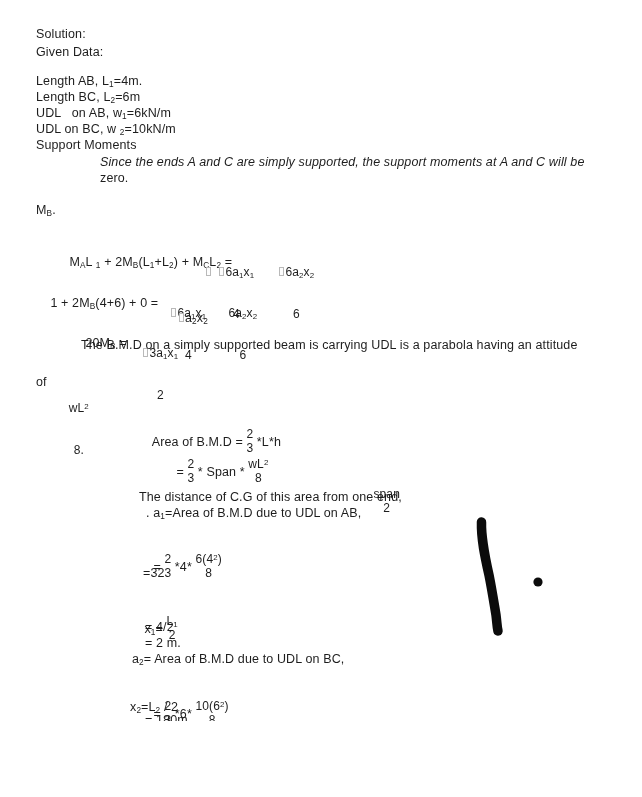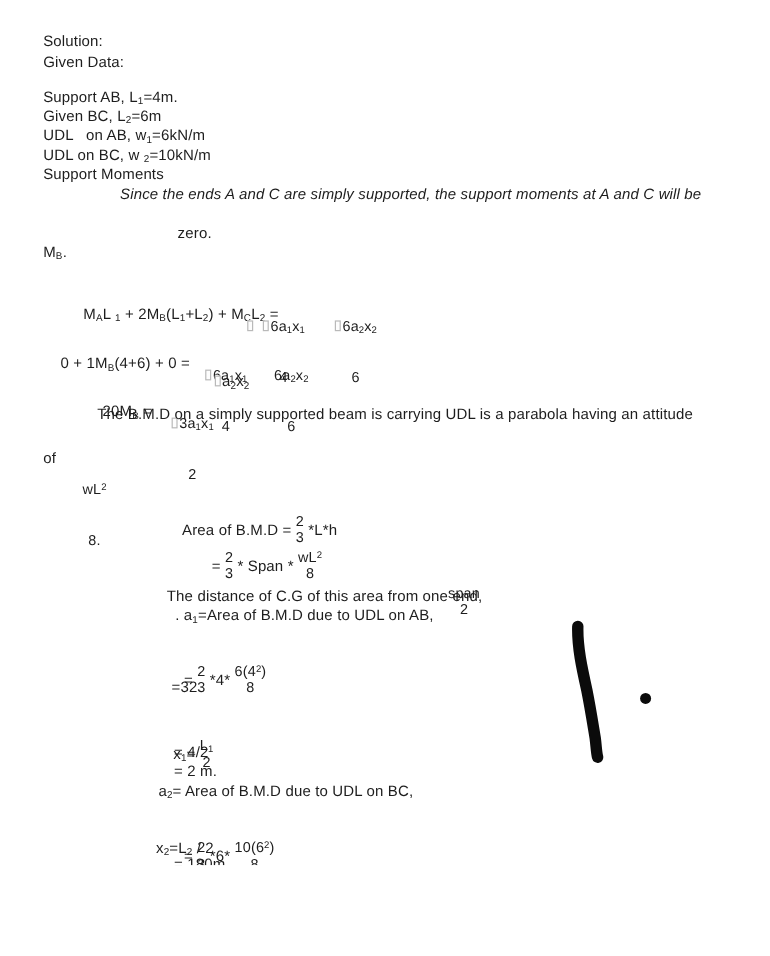--- a/index.html
+++ b/index.html
@@ -68,52 +68,52 @@
   #annotation-layer { position: absolute; inset: 0; }
 </style>
 </head>
 <body>
 
 <div id="page">
 
   <div class="ln" style="left:36px; top:27px;">Solution:</div>
   <div class="ln" style="left:36px; top:45px;">Given Data:</div>
 
-  <div class="ln" style="left:36px; top:74px;"><span>Support AB, L</span><sub>1</sub><span>=4m.</span></div>
+  <div class="ln" style="left:36px; top:74px;"><span>Length AB, L</span><sub>1</sub><span>=4m.</span></div>
 
-  <div class="ln" style="left:36px; top:90px;"><span>Given BC, L</span><sub>2</sub><span>=6m</span></div>
+  <div class="ln" style="left:36px; top:90px;"><span>Length BC, L</span><sub>2</sub><span>=6m</span></div>
 
   <div class="ln" style="left:36px; top:106px;"><span>UDL   on AB, w</span><sub>1</sub><span>=6kN/m</span></div>
 
   <div class="ln" style="left:36px; top:122px;"><span>UDL on BC, w </span><sub>2</sub><span>=10kN/m</span></div>
 
   <div class="ln" style="left:36px; top:138px;">Support Moments</div>
 
   <div class="ln" style="left:100px; top:155px;font-style:italic;">Since the ends A and C are simply supported, the support moments at A and C will be</div>
-  <div class="ln" style="left:100px; top:187px;margin-left:48px;">zero.</div>
+  <div class="ln" style="left:100px; top:171px;">zero.</div>
   <div class="ln" style="left:36px; top:203px;"><span>M</span><sub>B</sub><span>.</span></div>
 
   <div class="ln" style="left:55px; top:240px;">
     <span>M</span><sub>A</sub><span>L </span><sub>1</sub><span> + 2M</span><sub>B</sub><span>(L</span><sub>1</sub><span>+L</span><sub>2</sub><span>) + M</span><sub>C</sub><span>L</span><sub>2</sub><span> =</span>
   </div>
   <div class="ln" style="left:204px; top:222px;">
     <span class="frac">
       <span class="num"><span class="tofu"></span><span>6a</span><sub>1</sub><span>x</span><sub>1</sub></span>
       <span class="den">4</span>
     </span>
   </div>
   <div class="ln" style="left:264px; top:222px;">
     <span class="frac">
       <span class="num"><span class="tofu"></span><span>6a</span><sub>2</sub><span>x</span><sub>2</sub></span>
       <span class="den">6</span>
     </span>
   </div>
 
   <div class="ln" style="left:36px; top:281px;">
-    <span>0 + 1M</span><sub>B</sub><span>(4+6) + 0 =</span>
+    <span>1 + 2M</span><sub>B</sub><span>(4+6) + 0 =</span>
   </div>
   <div class="ln" style="left:156px; top:263px;">
     <span class="frac">
       <span class="num"><span class="tofu"></span><span>6a</span><sub>1</sub><span>x</span><sub>1</sub></span>
       <span class="den">4</span>
     </span>
   </div>
   <div class="ln" style="left:214px; top:263px;">
     <span class="frac">
       <span class="num"><span>6a</span><sub>2</sub><span>x</span><sub>2</sub></span>

